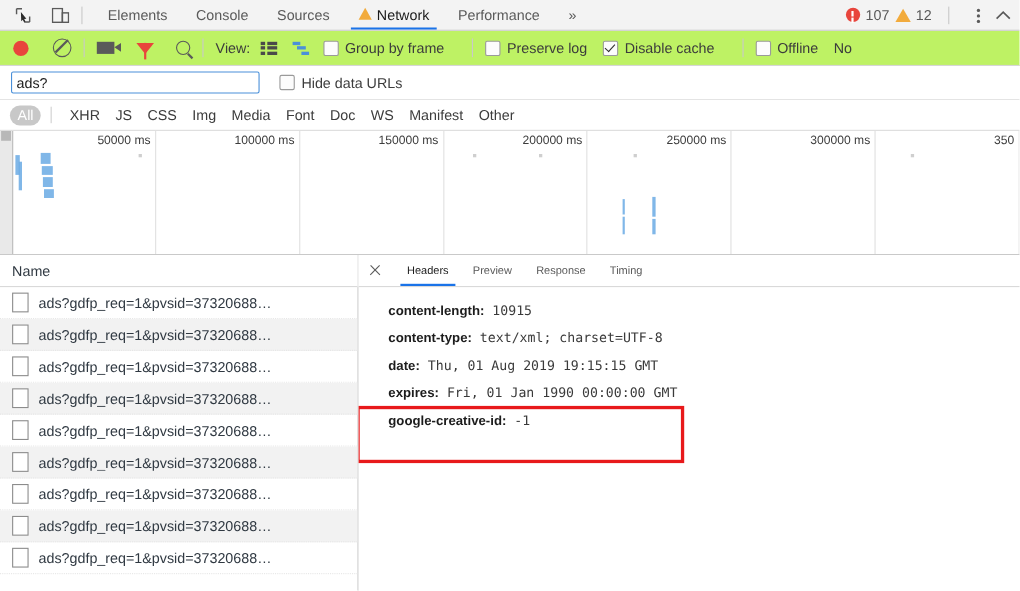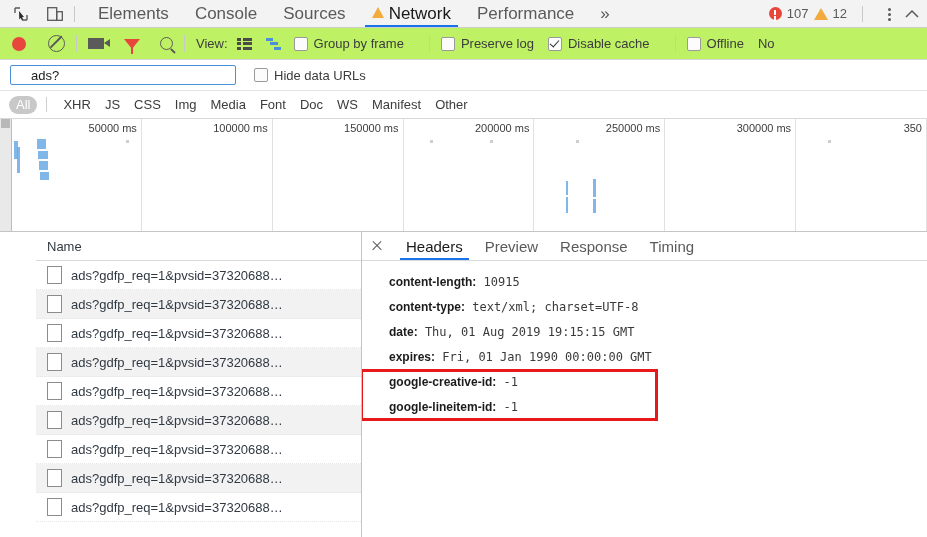--- a/index.html
+++ b/index.html
@@ -58,21 +58,21 @@
     background: #c9c9c9;
     margin: 0 10px;
     align-self: center;
   }
   .tab {
     height: 27px;
     display: flex;
     align-items: center;
     padding: 0 13px;
     color: #5a5a5a;
-    font-size: 17px;
+    font-size: 13px;
     white-space: nowrap;
     position: relative;
     gap: 5px;
   }
   .tab.active {
     color: #1a1a1a;
   }
   .tab.active::after {
     content: "";
     position: absolute;
@@ -299,21 +299,21 @@
     flex: none;
   }
   .filter-input {
     width: 226px;
     height: 20px;
     border: 1px solid #4a90d9;
     border-radius: 2px;
     font-family: "Liberation Sans", sans-serif;
     font-size: 13px;
     color: #202020;
-    padding: 0 20px;
+    padding: 0 4px;
     outline: none;
     background: #fff;
     box-sizing: border-box;
   }
   .filterrow .cbox { margin-left: 18px; }
 
   
   .typerow {
     height: 27px;
     background: #ffffff;
@@ -403,21 +403,20 @@
     position: relative;
   }
   .namecol {
     width: 325px;
     flex: none;
     display: flex;
     flex-direction: column;
     border-right: 1px solid #c4c4c4;
     background: #ffffff;
     min-height: 0;
-    padding-left: 36px;
   }
   .namehead {
     height: 28px;
     flex: none;
     display: flex;
     align-items: center;
     padding-left: 11px;
     font-size: 13px;
     color: #303942;
     border-bottom: 1px solid #d9d9d9;
@@ -482,21 +481,21 @@
     width: 12px; height: 1.4px;
     background: #5a5a5a;
   }
   .close-x::before { transform: rotate(45deg); }
   .close-x::after { transform: rotate(-45deg); }
   .dtab {
     height: 28px;
     display: flex;
     align-items: center;
     padding: 0 11px;
-    font-size: 15px;
+    font-size: 10px;
     color: #5a5a5a;
     position: relative;
     white-space: nowrap;
   }
   .dtab.active { color: #1a1a1a; }
   .dtab.active::after {
     content: "";
     position: absolute;
     left: 5px; right: 5px; bottom: 0;
     height: 2px;
@@ -753,20 +752,19 @@
         <span class="dtab">Preview</span>
         <span class="dtab">Response</span>
         <span class="dtab">Timing</span>
       </div>
       <div class="headers-body" id="headers-body">
         <div class="hdr-line"><span class="hdr-name">content-length:</span><span class="hdr-val"> 10915</span></div>
           <div class="hdr-line"><span class="hdr-name">content-type:</span><span class="hdr-val"> text/xml; charset=UTF-8</span></div>
           <div class="hdr-line"><span class="hdr-name">date:</span><span class="hdr-val"> Thu, 01 Aug 2019 19:15:15 GMT</span></div>
           <div class="hdr-line"><span class="hdr-name">expires:</span><span class="hdr-val"> Fri, 01 Jan 1990 00:00:00 GMT</span></div>
           <div class="hdr-line"><span class="hdr-name">google-creative-id:</span><span class="hdr-val"> -1</span></div>
-          <div class="hdr-line"><span class="hdr-name">google-lineitem-id:</span><span class="hdr-val"> -1</span></div>
           <div class="redbox" id="redbox" style="left: -2px; top: 108px; width: 298px; height: 52px; border-color: rgb(232, 25, 27);"></div>
       </div>
       <div class="scrollbar-v"></div>
     </div>
 
   </div>
 </div>
 
 </body></html>

